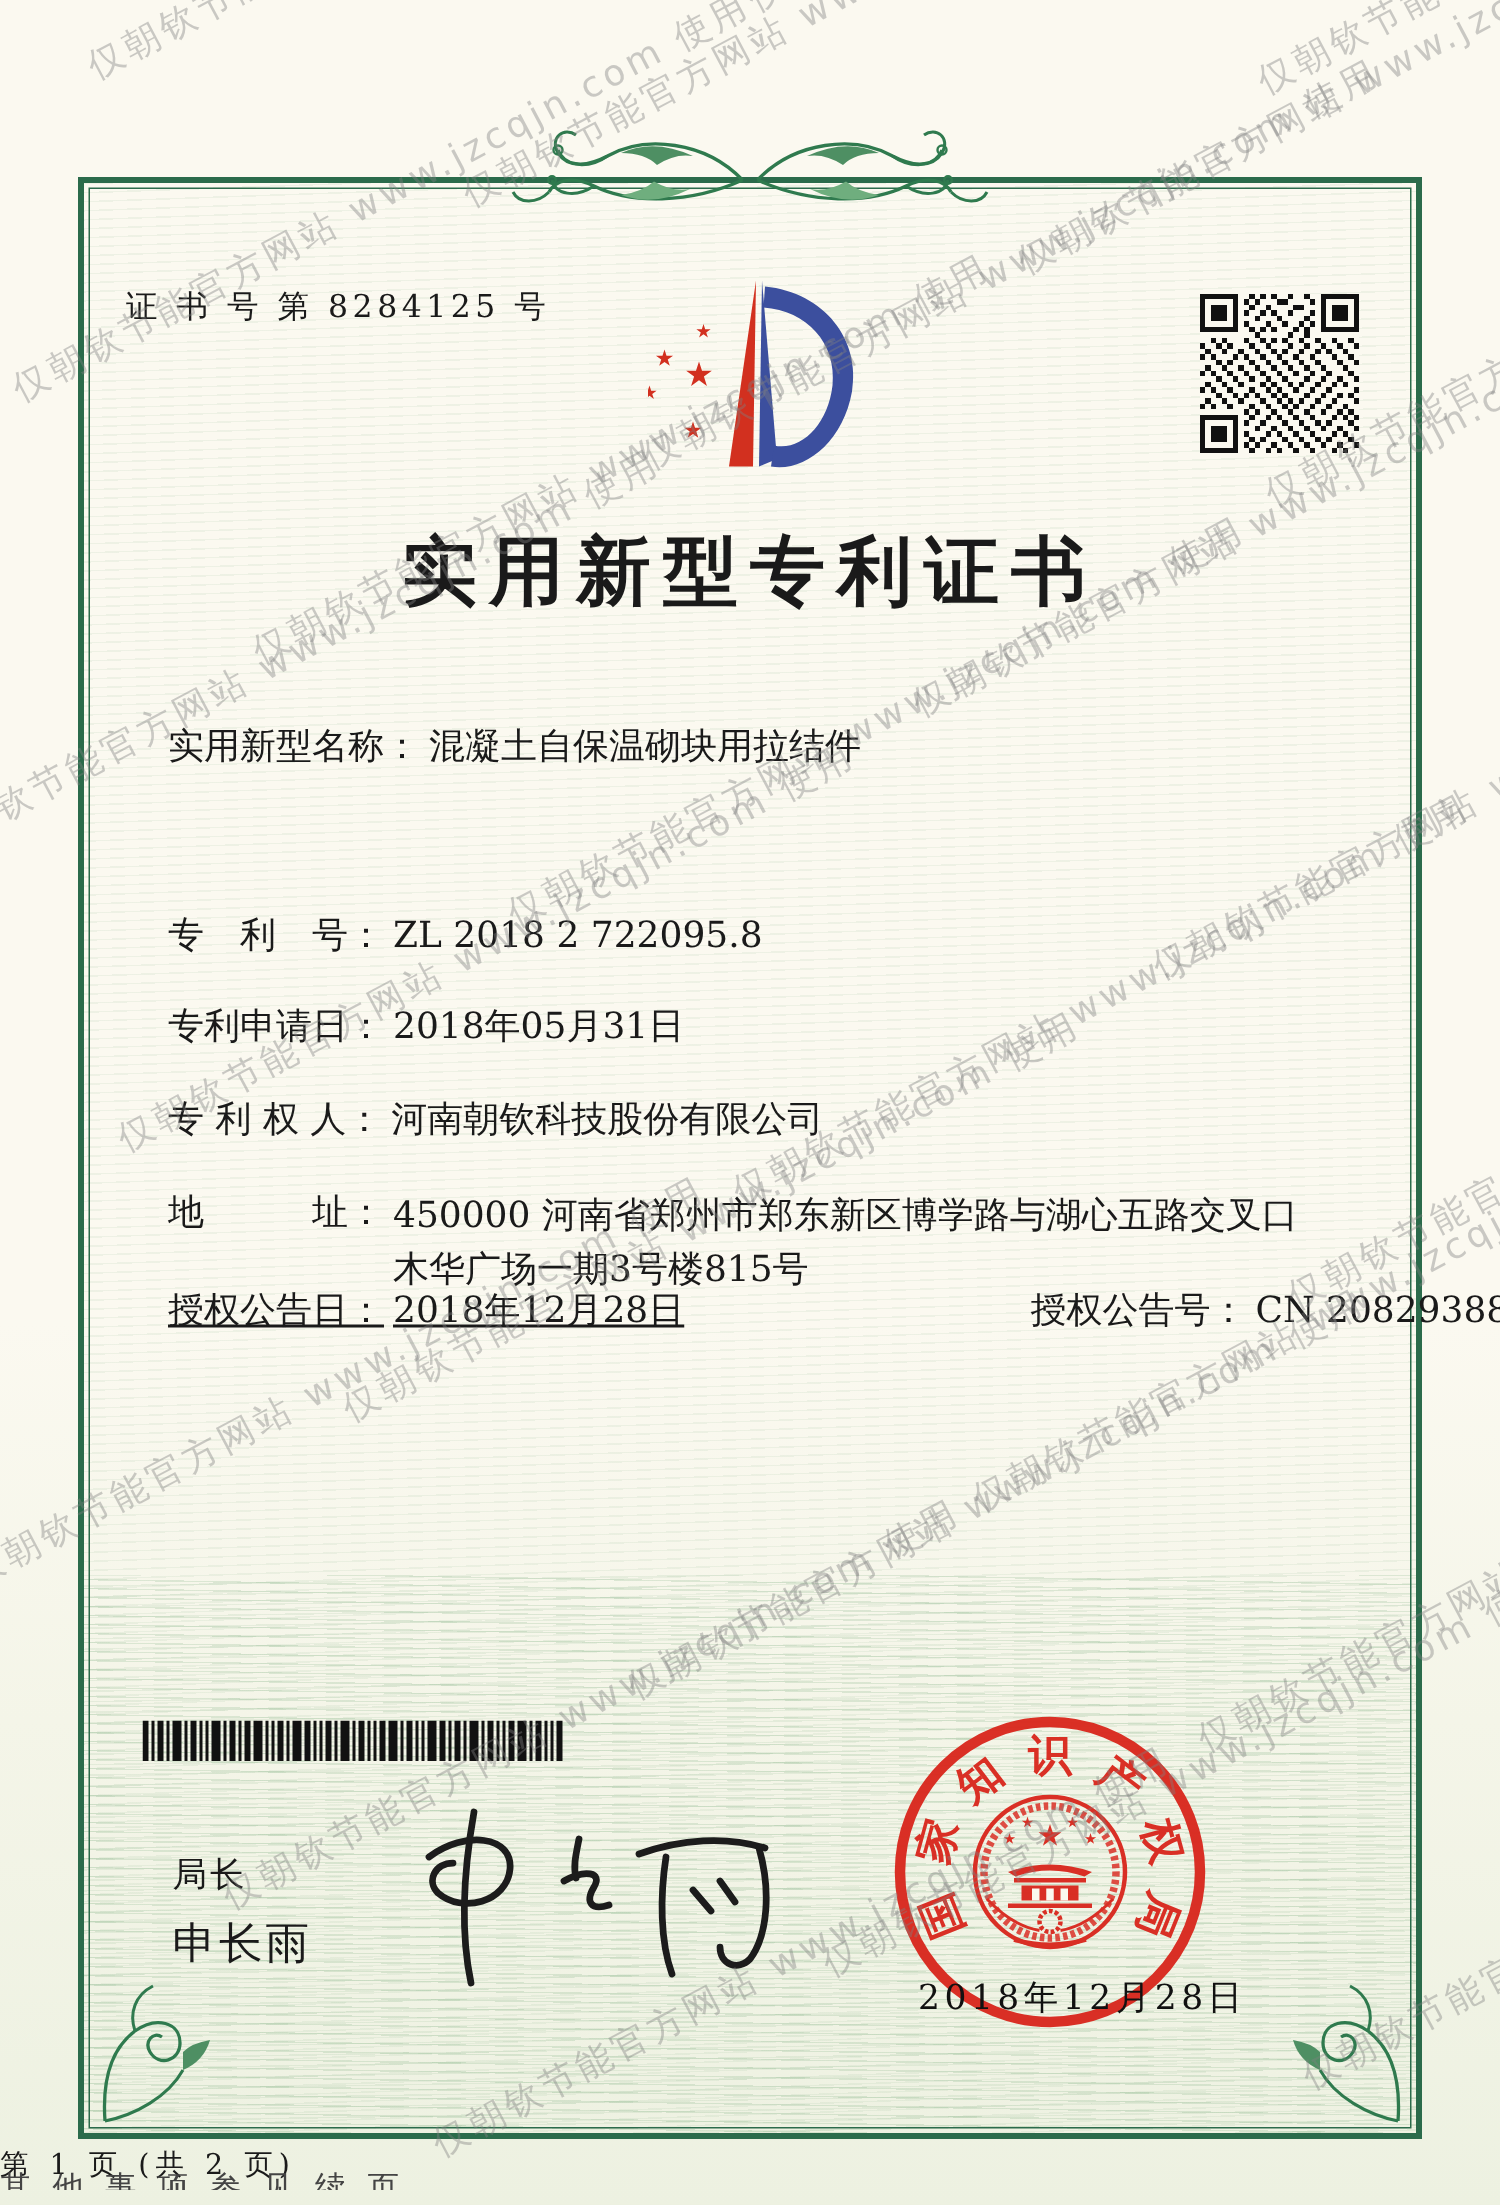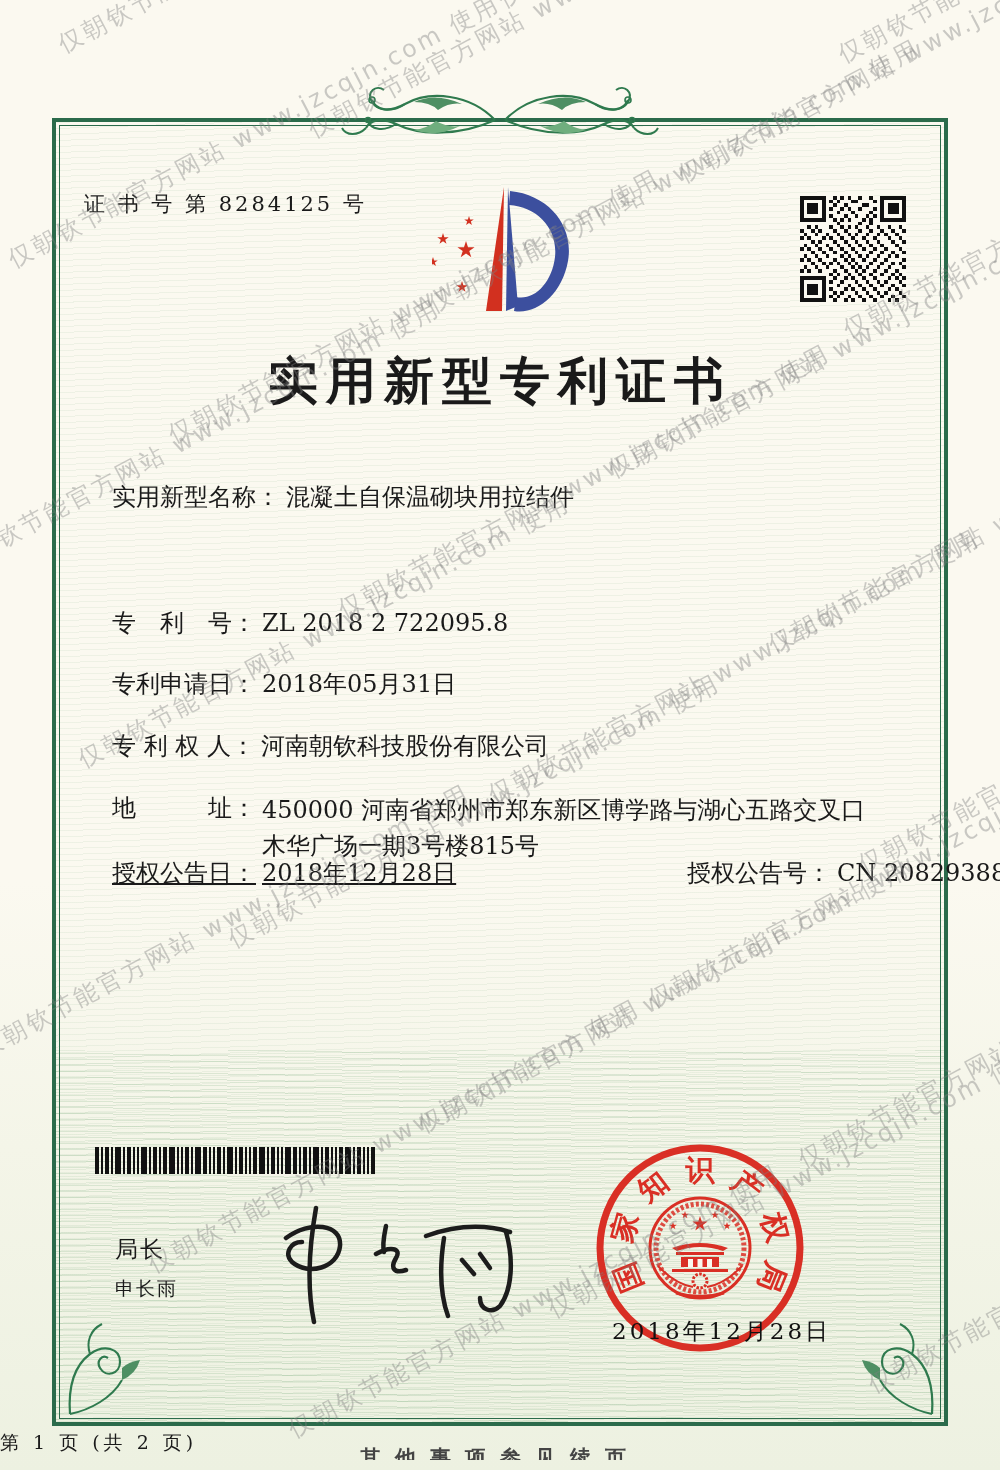--- a/index.html
+++ b/index.html
@@ -32,33 +32,33 @@
   .row .val{margin-left:6px;}
   .addr-val{display:inline-block;vertical-align:top;white-space:normal;width:660px;line-height:36px;margin-left:6px;}
   .grant-group2{position:absolute;left:575px;top:0;white-space:nowrap;}
   .row.grant{width:830px;text-decoration:underline;}
   
   .para{position:absolute;left:112px;width:782px;font-size:22px;line-height:33px;text-indent:2em;text-align:justify;z-index:3;}
   
   .barcode{position:absolute;left:95px;top:1147px;z-index:3;}
   
   .sig-title{position:absolute;left:115px;top:1234px;font-size:23px;letter-spacing:2px;z-index:3;}
-  .sig-name{position:absolute;left:115px;top:1276px;font-size:19px;letter-spacing:2px;z-index:3;}
+  .sig-name{position:absolute;left:115px;top:1276px;font-size:29px;letter-spacing:2px;z-index:3;}
   .sig-script{position:absolute;left:258px;top:1202px;z-index:3;}
   
   .seal{position:absolute;left:596px;top:1144px;width:208px;height:208px;z-index:5;opacity:0.96;}
   .seal svg.ring{position:absolute;left:0;top:0;}
   .seal .emblem{position:absolute;left:49px;top:49px;}
   .seal-char{position:absolute;left:104px;top:104px;font-size:29px;font-weight:bold;color:#d9281e;
     transform-origin:center;white-space:nowrap;}
   .seal-date{position:absolute;left:612px;top:1316px;font-size:23px;letter-spacing:3px;color:#111;z-index:6;}
   
   .page-info{position:absolute;left:0;width:920px;top:1382px;font-size:19px;letter-spacing:4px;z-index:3;margin-top:48px;}
-  .cont-note{position:absolute;left:0;width:1000px;top:1444px;height:16px;overflow:hidden;text-align:center;
-    font-size:21px;letter-spacing:14px;color:#444;z-index:3;font-weight:bold;}
+  .cont-note{position:absolute;left:0;width:1000px;top:1444px;height:16px;overflow:hidden;
+    font-size:21px;letter-spacing:14px;color:#444;z-index:3;}
   
   .wm{position:absolute;font-family:"DejaVu Sans","Liberation Sans",sans-serif;font-size:24px;
     color:rgba(128,128,128,0.40);letter-spacing:3px;transform:rotate(-28deg);transform-origin:0 50%;
     white-space:nowrap;z-index:9;pointer-events:none;}
 </style>
 </head>
 <body>
 
 <div class="page">
 

